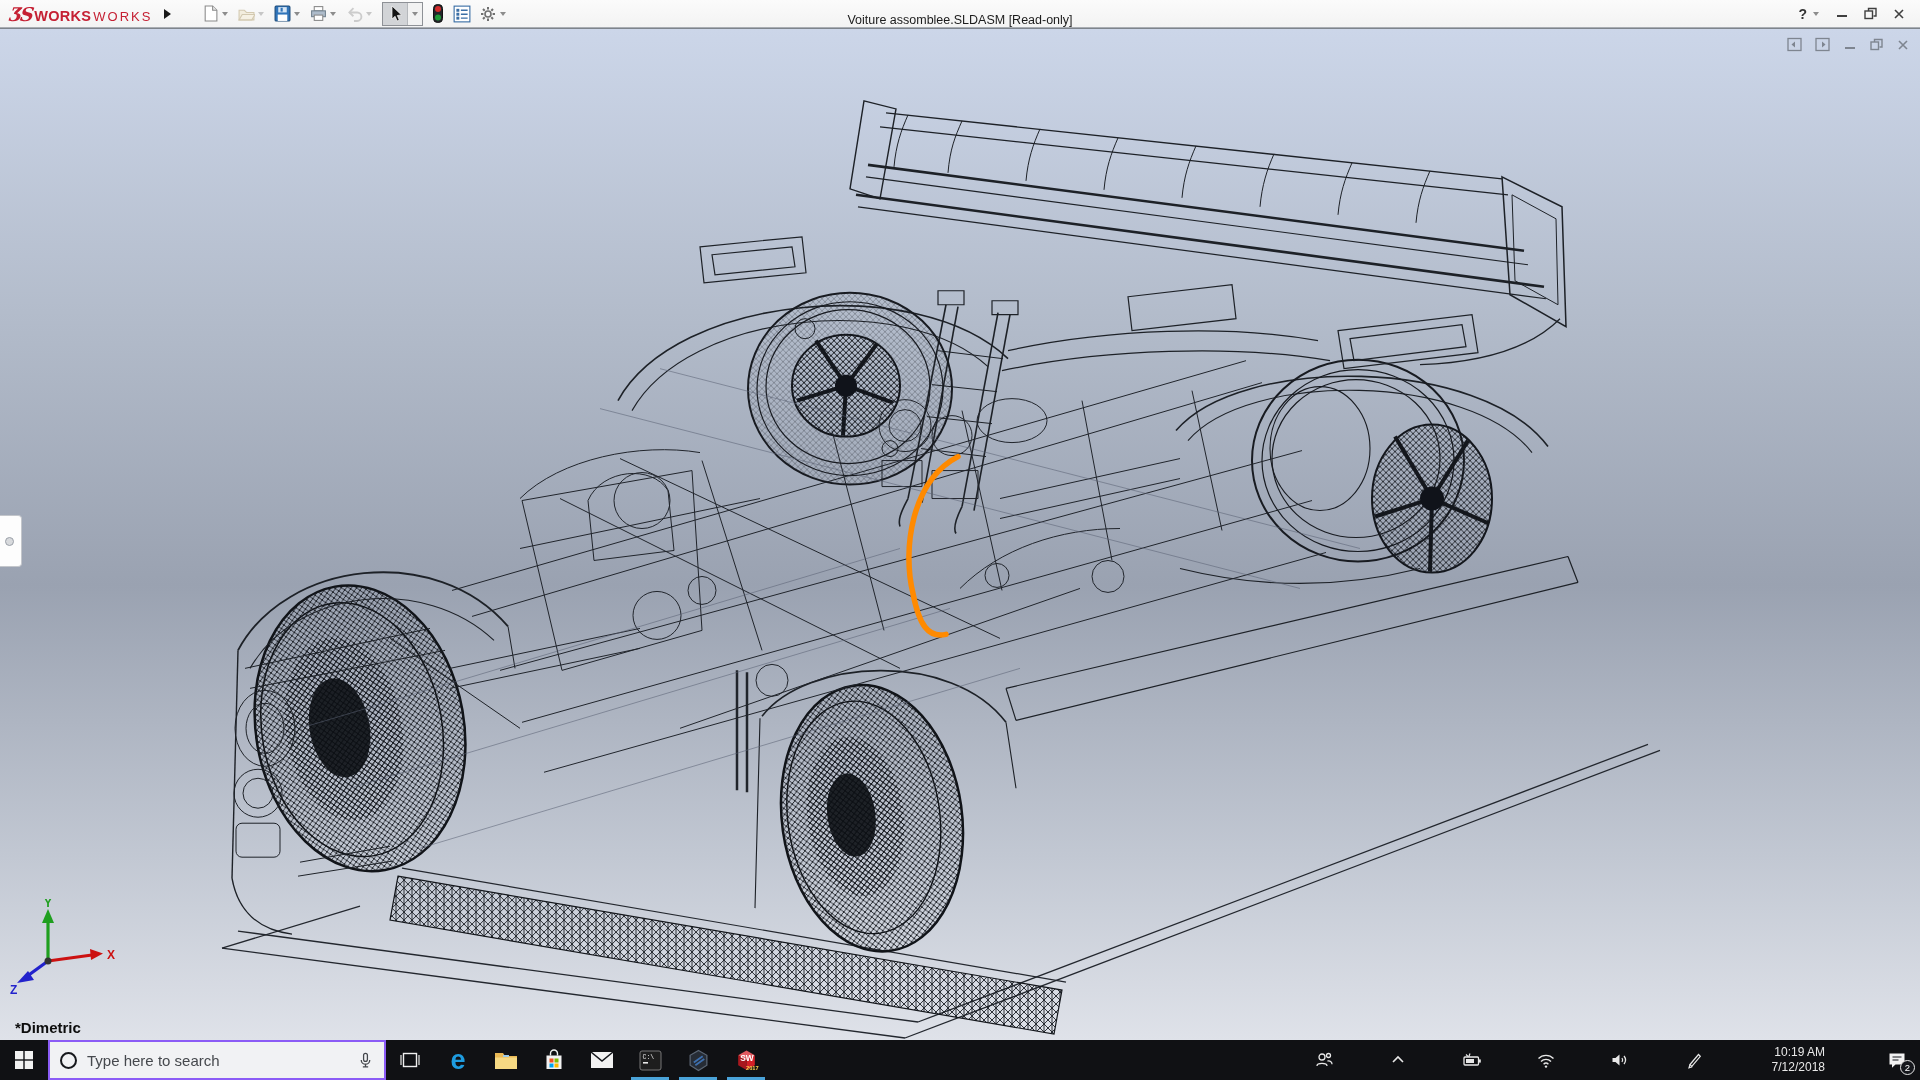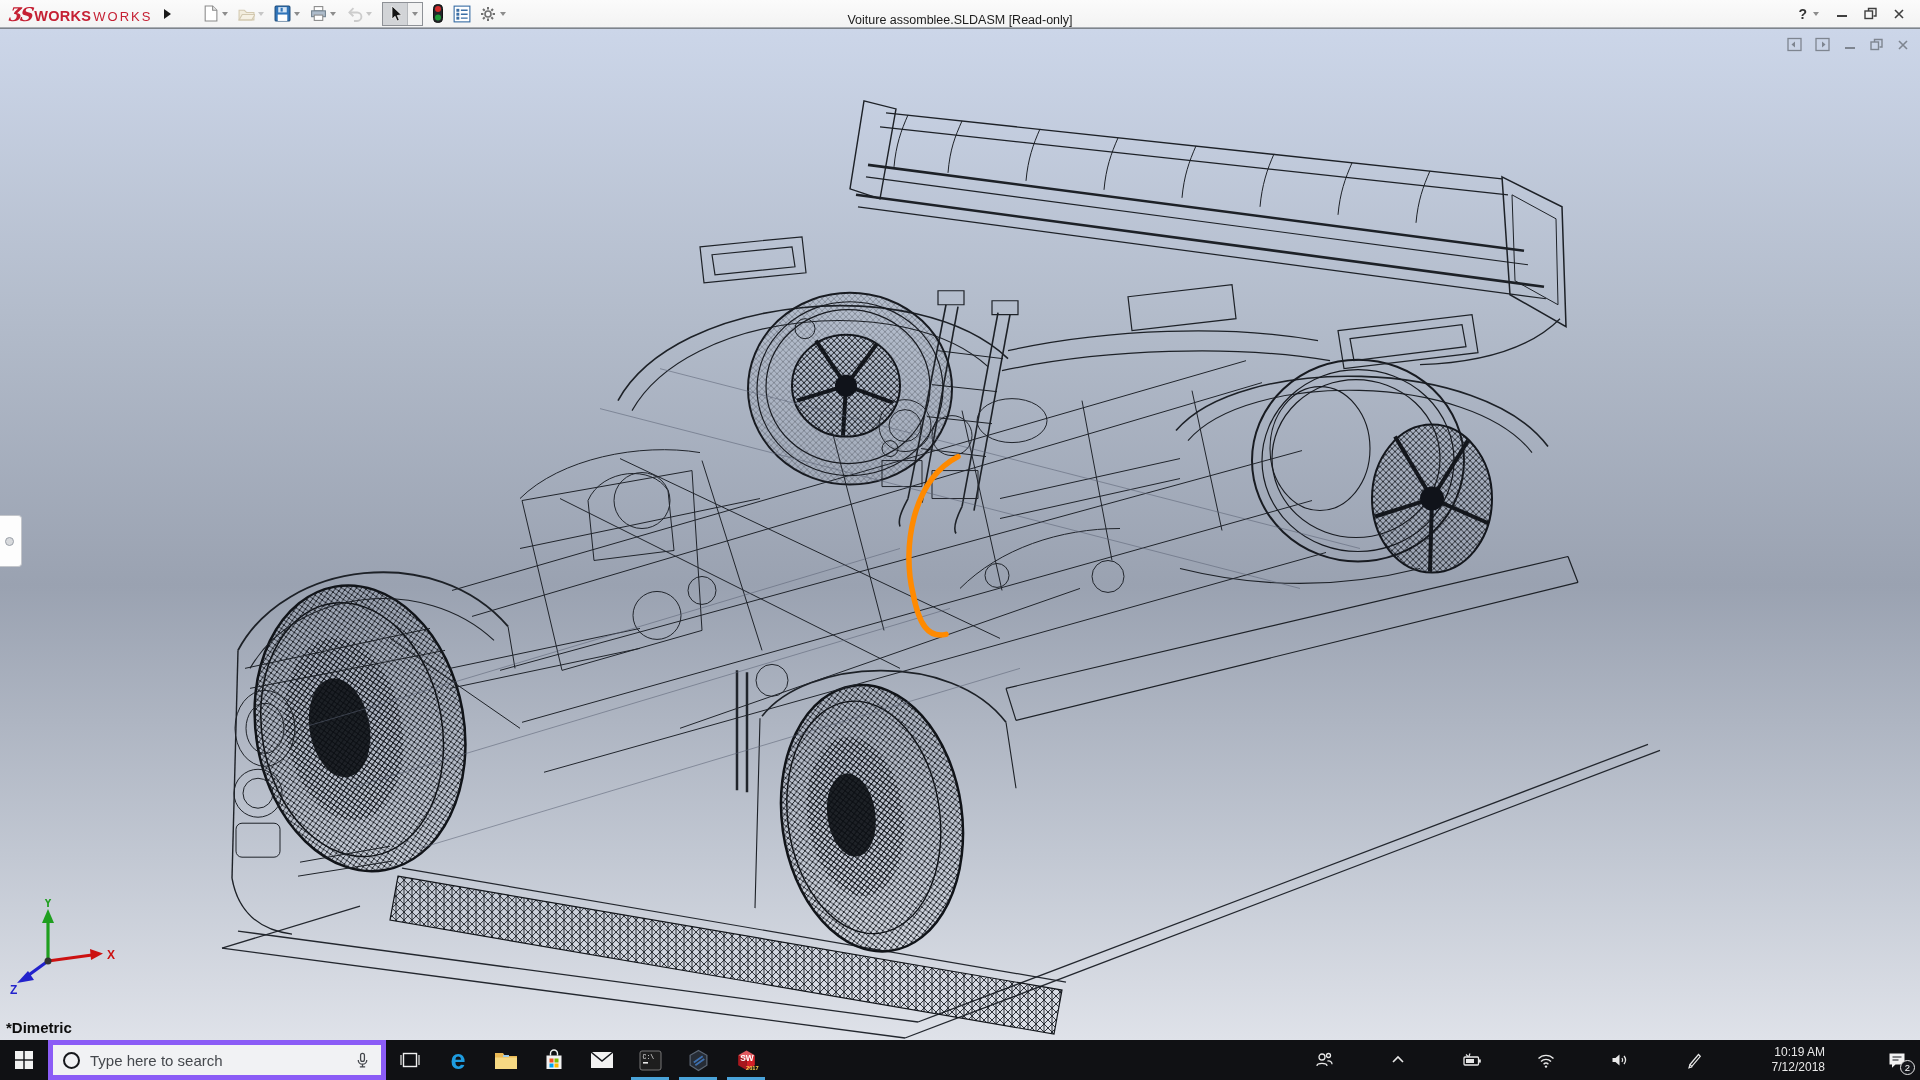--- a/index.html
+++ b/index.html
@@ -35,27 +35,27 @@
   
   .viewport { position:relative; flex:1 1 auto; overflow:hidden; border-top:1px solid #7e848c;
     background:linear-gradient(180deg, var(--viewport-top) 0%, #b3bccb 28%, var(--viewport-mid) 55%, #c2c8d3 82%, var(--viewport-bottom) 100%); }
   .scene { position:absolute; inset:0; width:100%; height:100%; }
   .doc-controls { position:absolute; top:8px; right:10px; display:flex; gap:12px; align-items:center; }
   .doc-controls svg { display:block; }
   .panel-tab { position:absolute; left:0; top:486px; width:22px; height:52px; background:#fdfdfd;
     border:1px solid #c3c6cb; border-left:none; border-radius:0 4px 4px 0; }
   .panel-tab .dot { position:absolute; left:5px; top:21px; width:9px; height:9px; border-radius:50%;
     background:#d8dadd; border:1px solid #9aa0a8; }
-  .orientation { position:absolute; left:6px; bottom:4px; font-size:15px; font-weight:bold; color:#0d0d0d; }
+  .orientation { position:absolute; left:15px; bottom:4px; font-size:15px; font-weight:bold; color:#0d0d0d; }
   .triad { position:absolute; left:8px; bottom:42px; }
 
   
   .taskbar { flex:0 0 40px; background:var(--taskbar-bg); display:flex; align-items:stretch; color:#e8e8e8; z-index:6; }
   .start { width:48px; display:flex; align-items:center; justify-content:center; }
-  .searchbox { width:338px; background:#f1f2f4; border:5px solid #8b5cf6; display:flex; align-items:center;
+  .searchbox { width:338px; background:#f1f2f4; border:2px solid #8b5cf6; display:flex; align-items:center;
     gap:10px; padding:0 10px; color:#3c4043; }
   .cortana-ring { width:17px; height:17px; border:2.5px solid #16181c; border-radius:50%; flex:0 0 auto; }
   .search-text { font-size:15px; color:#45484d; flex:1 1 auto; }
   .appslot { position:relative; width:48px; display:flex; align-items:center; justify-content:center; }
   .appslot .underline { position:absolute; left:5px; right:5px; bottom:0; height:3px; background:var(--underline); }
   .edge-e { font-size:27px; font-weight:bold; color:#1e9ce0; line-height:1; }
   .tray { margin-left:auto; display:flex; align-items:center;gap:45px; }
   .trayicon { width:29px; display:flex; align-items:center; justify-content:center; height:100%; }
   .clock { width:76px; text-align:right; font-size:12px; line-height:15px; padding-right:4px; white-space:nowrap; }
   .action { position:relative; width:46px; display:flex; align-items:center; justify-content:center; height:100%; }

